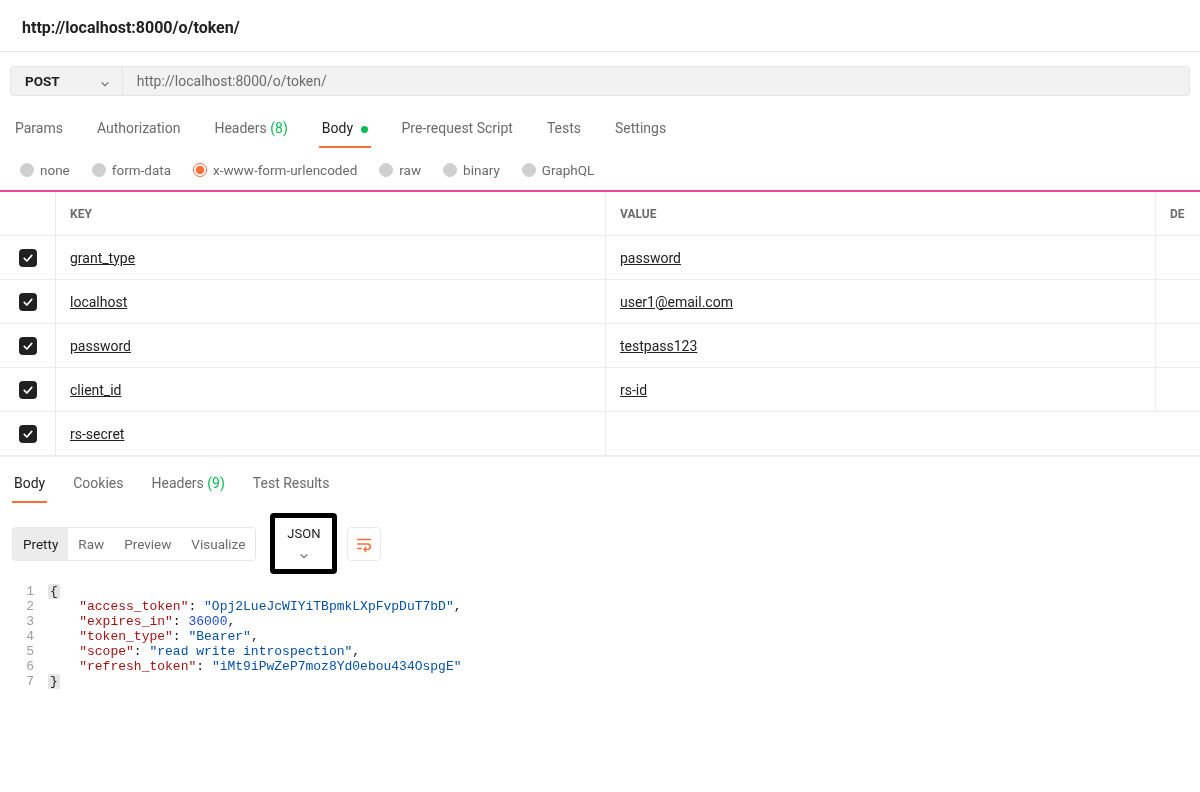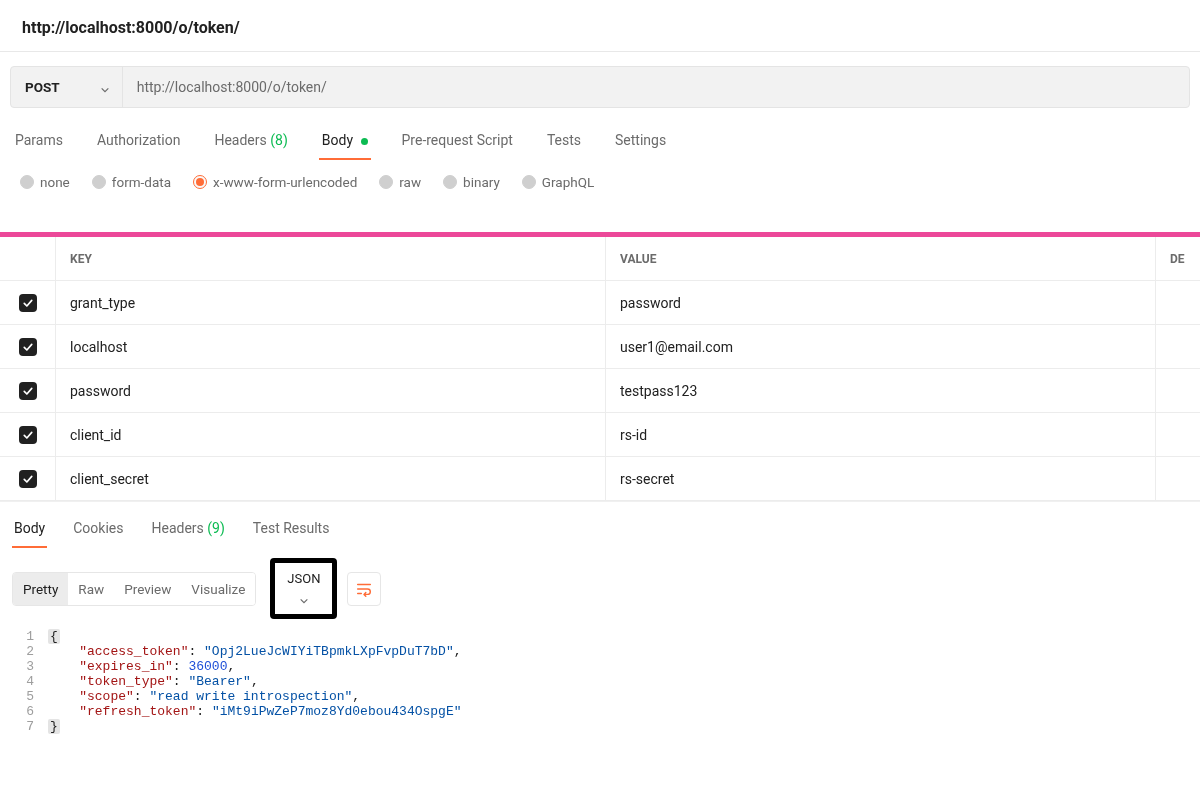--- a/index.html
+++ b/index.html
@@ -15,21 +15,21 @@
     font-weight: 700;
     color: #212121;
   }
   .divider { border: none; border-top: 1px solid #e8e8e8; }
   .request-bar {
     margin: 14px 10px 0;
     display: flex;
     background: #f2f2f2;
     border: 1px solid #e4e4e4;
     border-radius: 4px;
-    height: 42px;
+    height: 30px;
     align-items: stretch;
   }
   .method-select {
     display: flex;
     align-items: center;
     padding: 0 12px 0 14px;
     font-weight: 700;
     font-size: 13.5px;
     border-right: 1px solid #e4e4e4;
     cursor: pointer;
@@ -85,22 +85,21 @@
     display: inline-flex; align-items: center; justify-content: center;
   }
   .radio-circle.filled-grey { background: #cfcfcf; border-color:#cfcfcf; }
   .radio-circle.sel {
     border-color: #ff6c37;
   }
   .radio-circle.sel::after {
     content: ""; width: 8px; height: 8px; border-radius:50%; background:#ff6c37;
   }
   .kv-table {
-    border-top: 5px solid #ec4899;
-    margin-top: 30px;
+    border-top: 2px solid #ec4899;
   }
   .kv-header, .kv-row {
     display: grid;
     grid-template-columns: 56px 1fr 1fr 44px;
     align-items: center;
     border-bottom: 1px solid #ececec;
     height: 44px;
   }
   .kv-header {
     font-weight: 700;
@@ -113,21 +112,21 @@
     height: 100%;
     display: flex;
     align-items: center;
   }
   .kv-header > div:last-child, .kv-row > div:last-child { border-right: none; }
   .kv-header .col-check, .kv-row .col-check { justify-content: center; padding: 0; }
   .checkbox {
     width: 18px; height: 18px; border-radius:4px;
     background:#212121; display:inline-flex; align-items:center; justify-content:center;
   }
-  .kv-row .col-key, .kv-row .col-val { color:#212121; font-size:14px; }
+  .kv-row .col-key, .kv-row .col-val { color:#212121; font-size:14px;text-decoration:underline; }
 
   .resp-tabs {
     display:flex; gap:24px; padding: 14px 12px 0; color:#6b6b6b; font-size:14px;
     border-top: 1px solid #f0f0f0;
   }
   .resp-tab { padding: 4px 2px 10px; cursor:pointer; }
   .resp-tab.active { color:#212121; border-bottom:2px solid #ff6c37; }
 
   .view-bar {
     display:flex; align-items:center; gap:0; padding: 10px 12px 4px;
@@ -285,21 +284,20 @@
         <div></div>
       </div>
       <div class="kv-row">
         <div class="col-check">
           <span class="checkbox">
             <svg viewBox="0 0 16 16" width="12" height="12">
               <path d="M3 8.5 L6.5 12 L13 4.5" fill="none" stroke="#fff" stroke-width="2.2" stroke-linecap="round" stroke-linejoin="round"></path>
             </svg>
           </span>
         </div>
-        <div class="col-key">client_secret</div>
         <div class="col-val">rs-secret</div>
         <div></div>
       </div>
     </div>
 </div>
 
 <div class="resp-tabs">
   <div class="resp-tab active">Body</div>
   <div class="resp-tab">Cookies</div>
   <div class="resp-tab">

